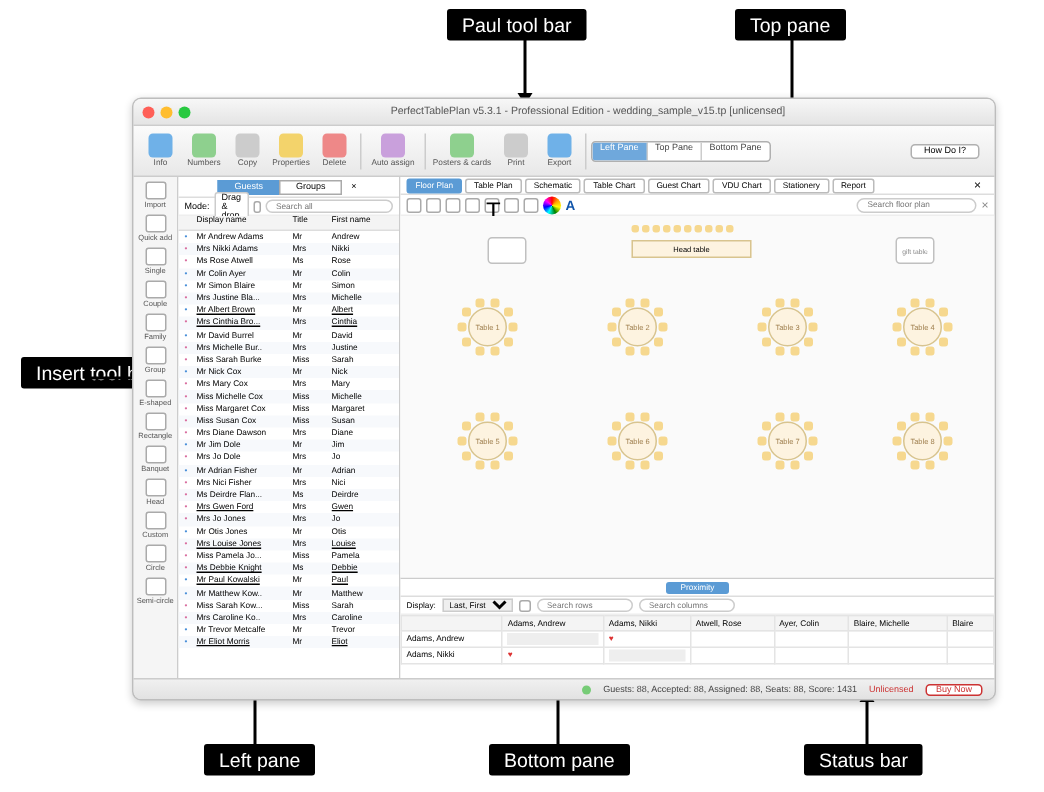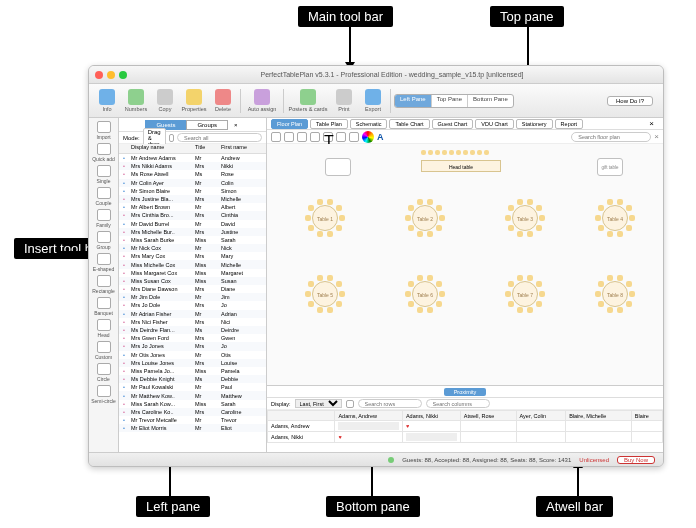--- a/index.html
+++ b/index.html
@@ -96,26 +96,26 @@
 
 
 .c-blue{background:#6fb1e8}.c-green{background:#8ed08e}.c-yel{background:#f3d36b}.c-red{background:#e88}.c-gray{background:#ccc}.c-pur{background:#c9a0dc}
 
 
 svg.arr { position: absolute; overflow: visible; }
 </style>
 </head>
 <body>
 
-<div class="callout" style="left:298px;top:6px">Main tool bar</div>
+<div class="callout" style="left:298px;top:6px">Paul tool bar</div>
 <div class="callout" style="left:490px;top:6px">Top pane</div>
 <div class="callout" style="left:14px;top:238px">Insert tool bar</div>
 <div class="callout" style="left:136px;top:496px">Left pane</div>
 <div class="callout" style="left:326px;top:496px">Bottom pane</div>
-<div class="callout" style="left:536px;top:496px">Atwell bar</div>
+<div class="callout" style="left:536px;top:496px">Status bar</div>
 
 <svg class="arr" style="left:340px;top:24px" width="20" height="46">
     <line x1="10" y1="0" x2="10" y2="40" stroke="#000" stroke-width="2"></line>
     <polygon points="10,46 5,38 15,38" fill="#000"></polygon>
   </svg>
 <svg class="arr" style="left:518px;top:24px" width="20" height="106">
     <line x1="10" y1="0" x2="10" y2="100" stroke="#000" stroke-width="2"></line>
     <polygon points="10,106 5,98 15,98" fill="#000"></polygon>
   </svg>
 <svg class="arr" style="left:60px;top:246px" width="40" height="12">

